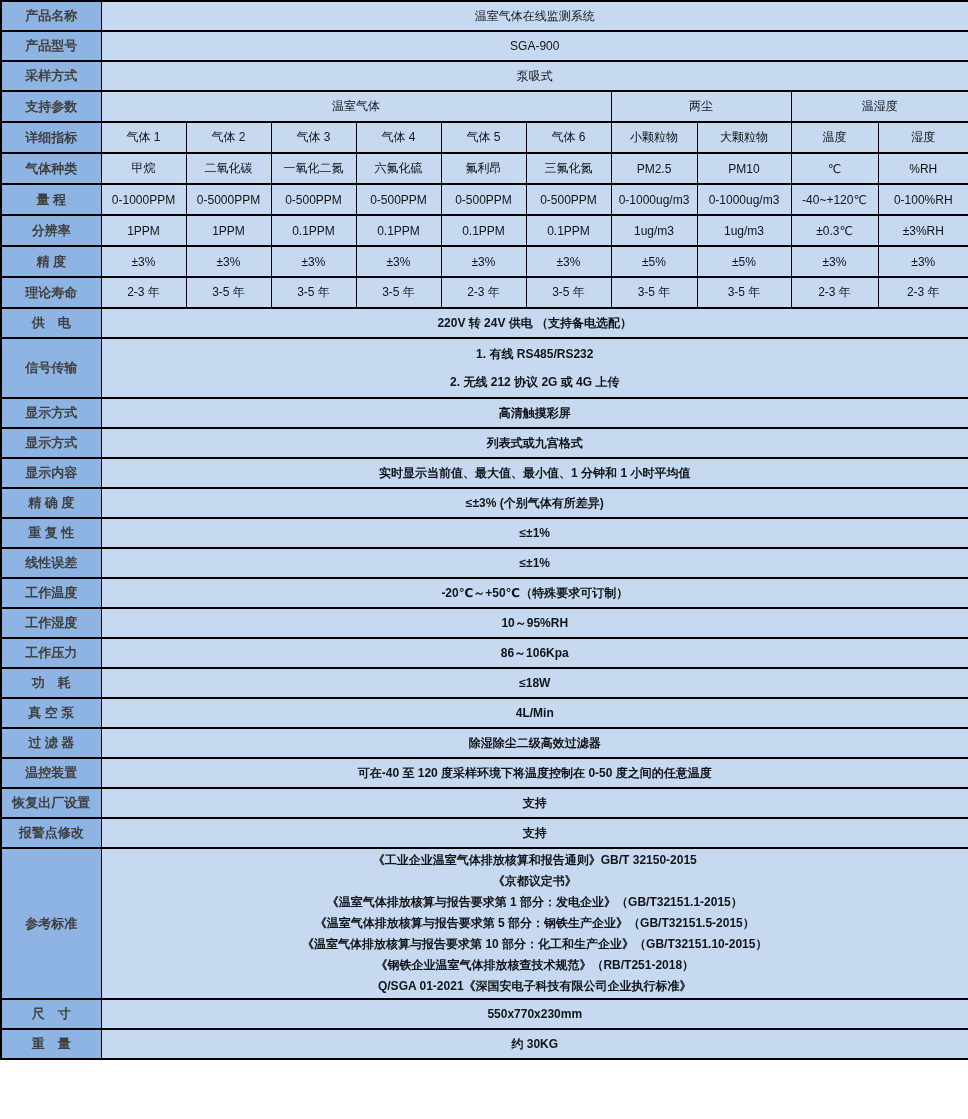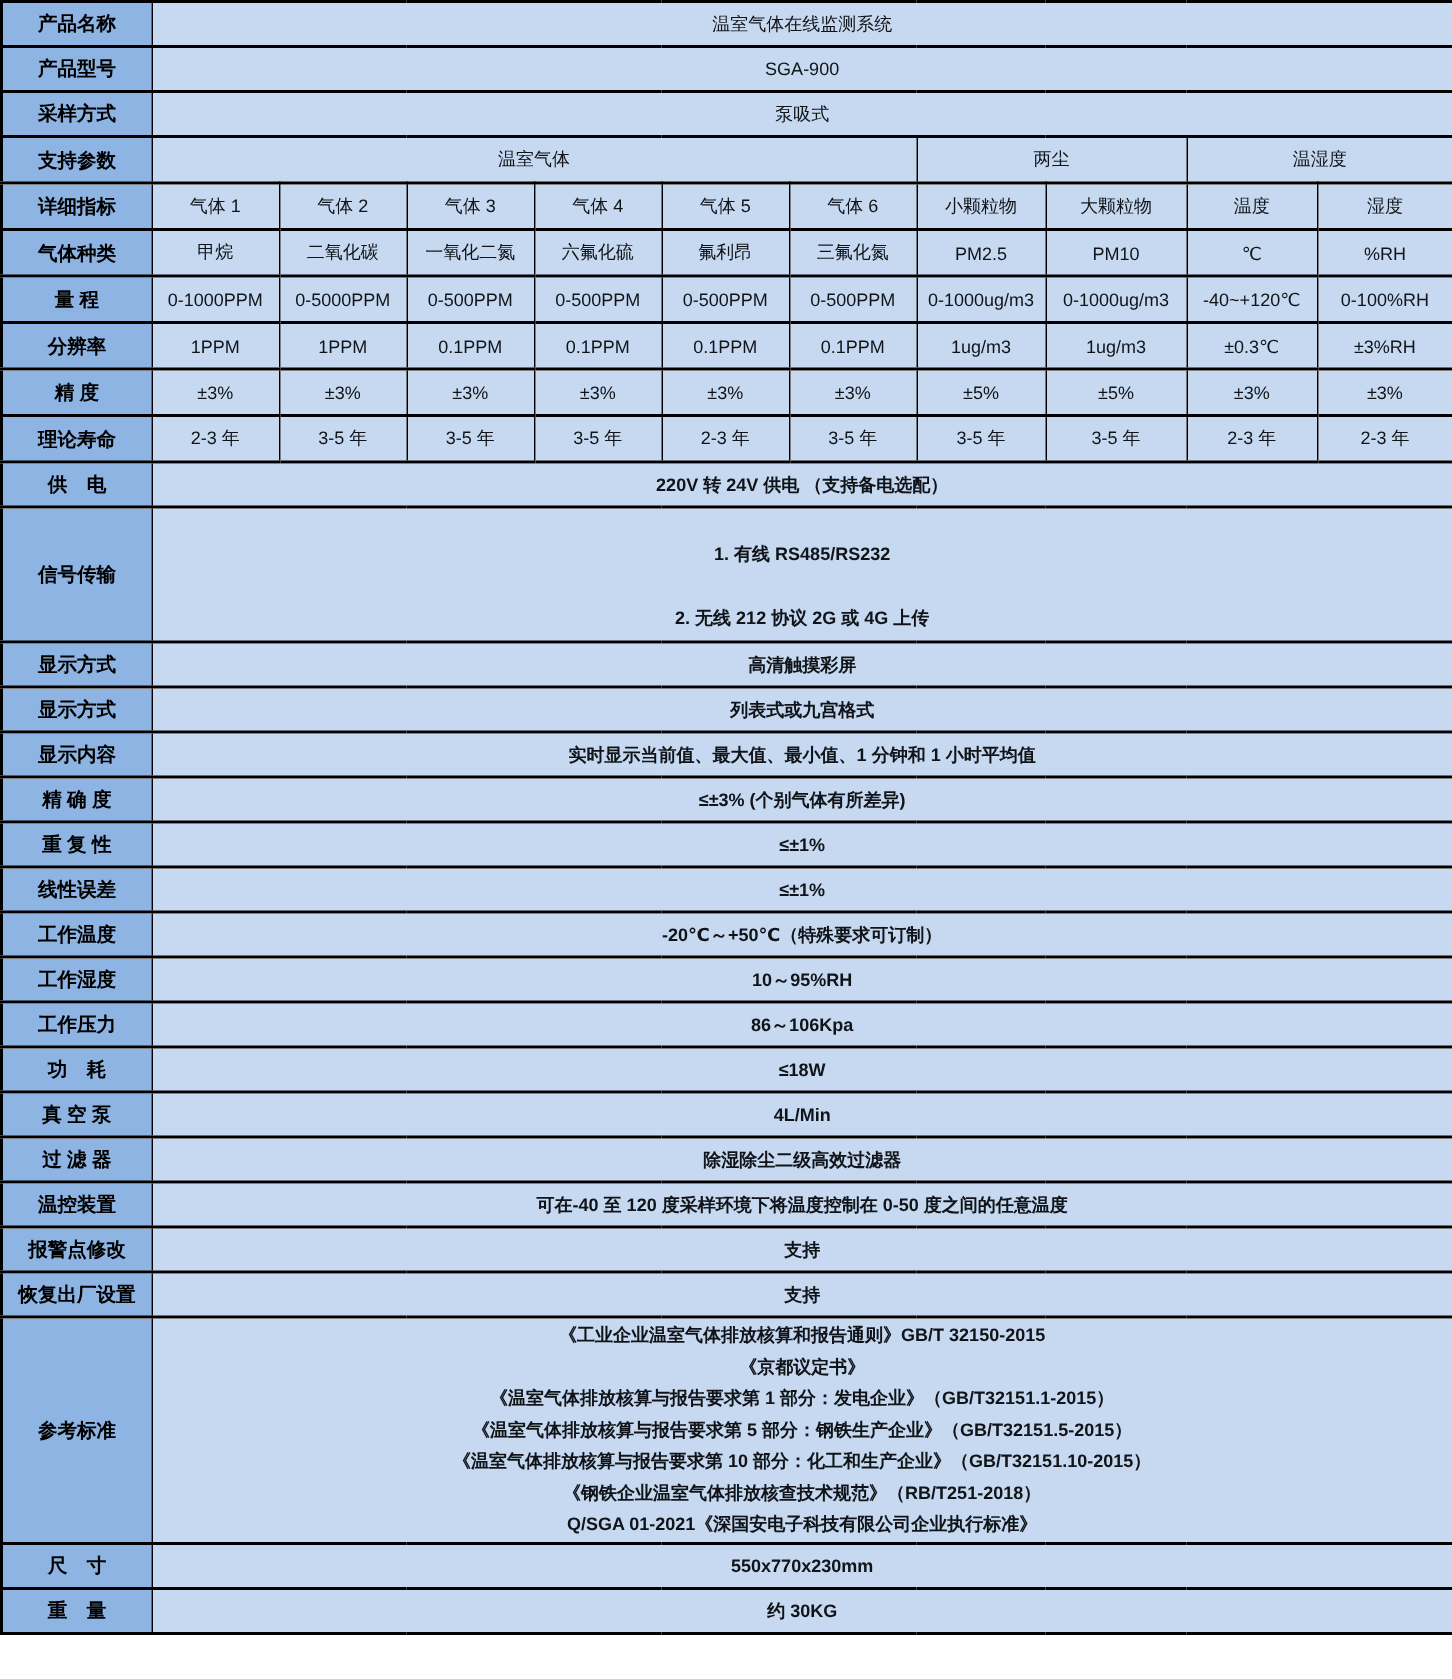--- a/index.html
+++ b/index.html
@@ -14,35 +14,35 @@
   th,td{
     border:solid #000;
     border-width:2px 1px;
     text-align:center;
     vertical-align:middle;
     padding:1px 2px;
     overflow:hidden;
   }
   th{
     background:#8DB4E2;
-    color:#000000;
+    color:#404040;
     font-size:13px;
     font-weight:bold;
     white-space:nowrap;
     text-align:center;
   }
   td{
     background:#C6D9F1;
     color:#101418;
     font-size:12px;
   }
   tr{height:30px;}
   tr.param-row{height:31px;}
   .line{line-height:20px;font-weight:bold;}
-  .lines-2 .line{line-height:28px;margin-top:15px;}
+  .lines-2 .line{line-height:28px;}
   .lines-many .line{line-height:21px;text-align:center;}
 </style>
 </head>
 <body>
 
 <table>
   <colgroup>
     <col style="width:100px">
     <col style="width:85px">
       <col style="width:85px">
@@ -237,27 +237,27 @@
           <div class="line">除湿除尘二级高效过滤器</div>
         </td>
       </tr>
       <tr>
         <th>温控装置</th>
         <td colspan="10">
           <div class="line">可在-40 至 120 度采样环境下将温度控制在 0-50 度之间的任意温度</div>
         </td>
       </tr>
       <tr>
+        <th>恢复出厂设置</th>
+        <td colspan="10">
+          <div class="line">支持</div>
+        </td>
+      </tr>
+      <tr>
         <th>报警点修改</th>
-        <td colspan="10">
-          <div class="line">支持</div>
-        </td>
-      </tr>
-      <tr>
-        <th>恢复出厂设置</th>
         <td colspan="10">
           <div class="line">支持</div>
         </td>
       </tr>
       <tr class="lines-many">
         <th>参考标准</th>
         <td colspan="10">
           <div class="line">《工业企业温室气体排放核算和报告通则》GB/T 32150-2015</div>
           <div class="line">《京都议定书》</div>
           <div class="line">《温室气体排放核算与报告要求第 1 部分：发电企业》（GB/T32151.1-2015）</div>

